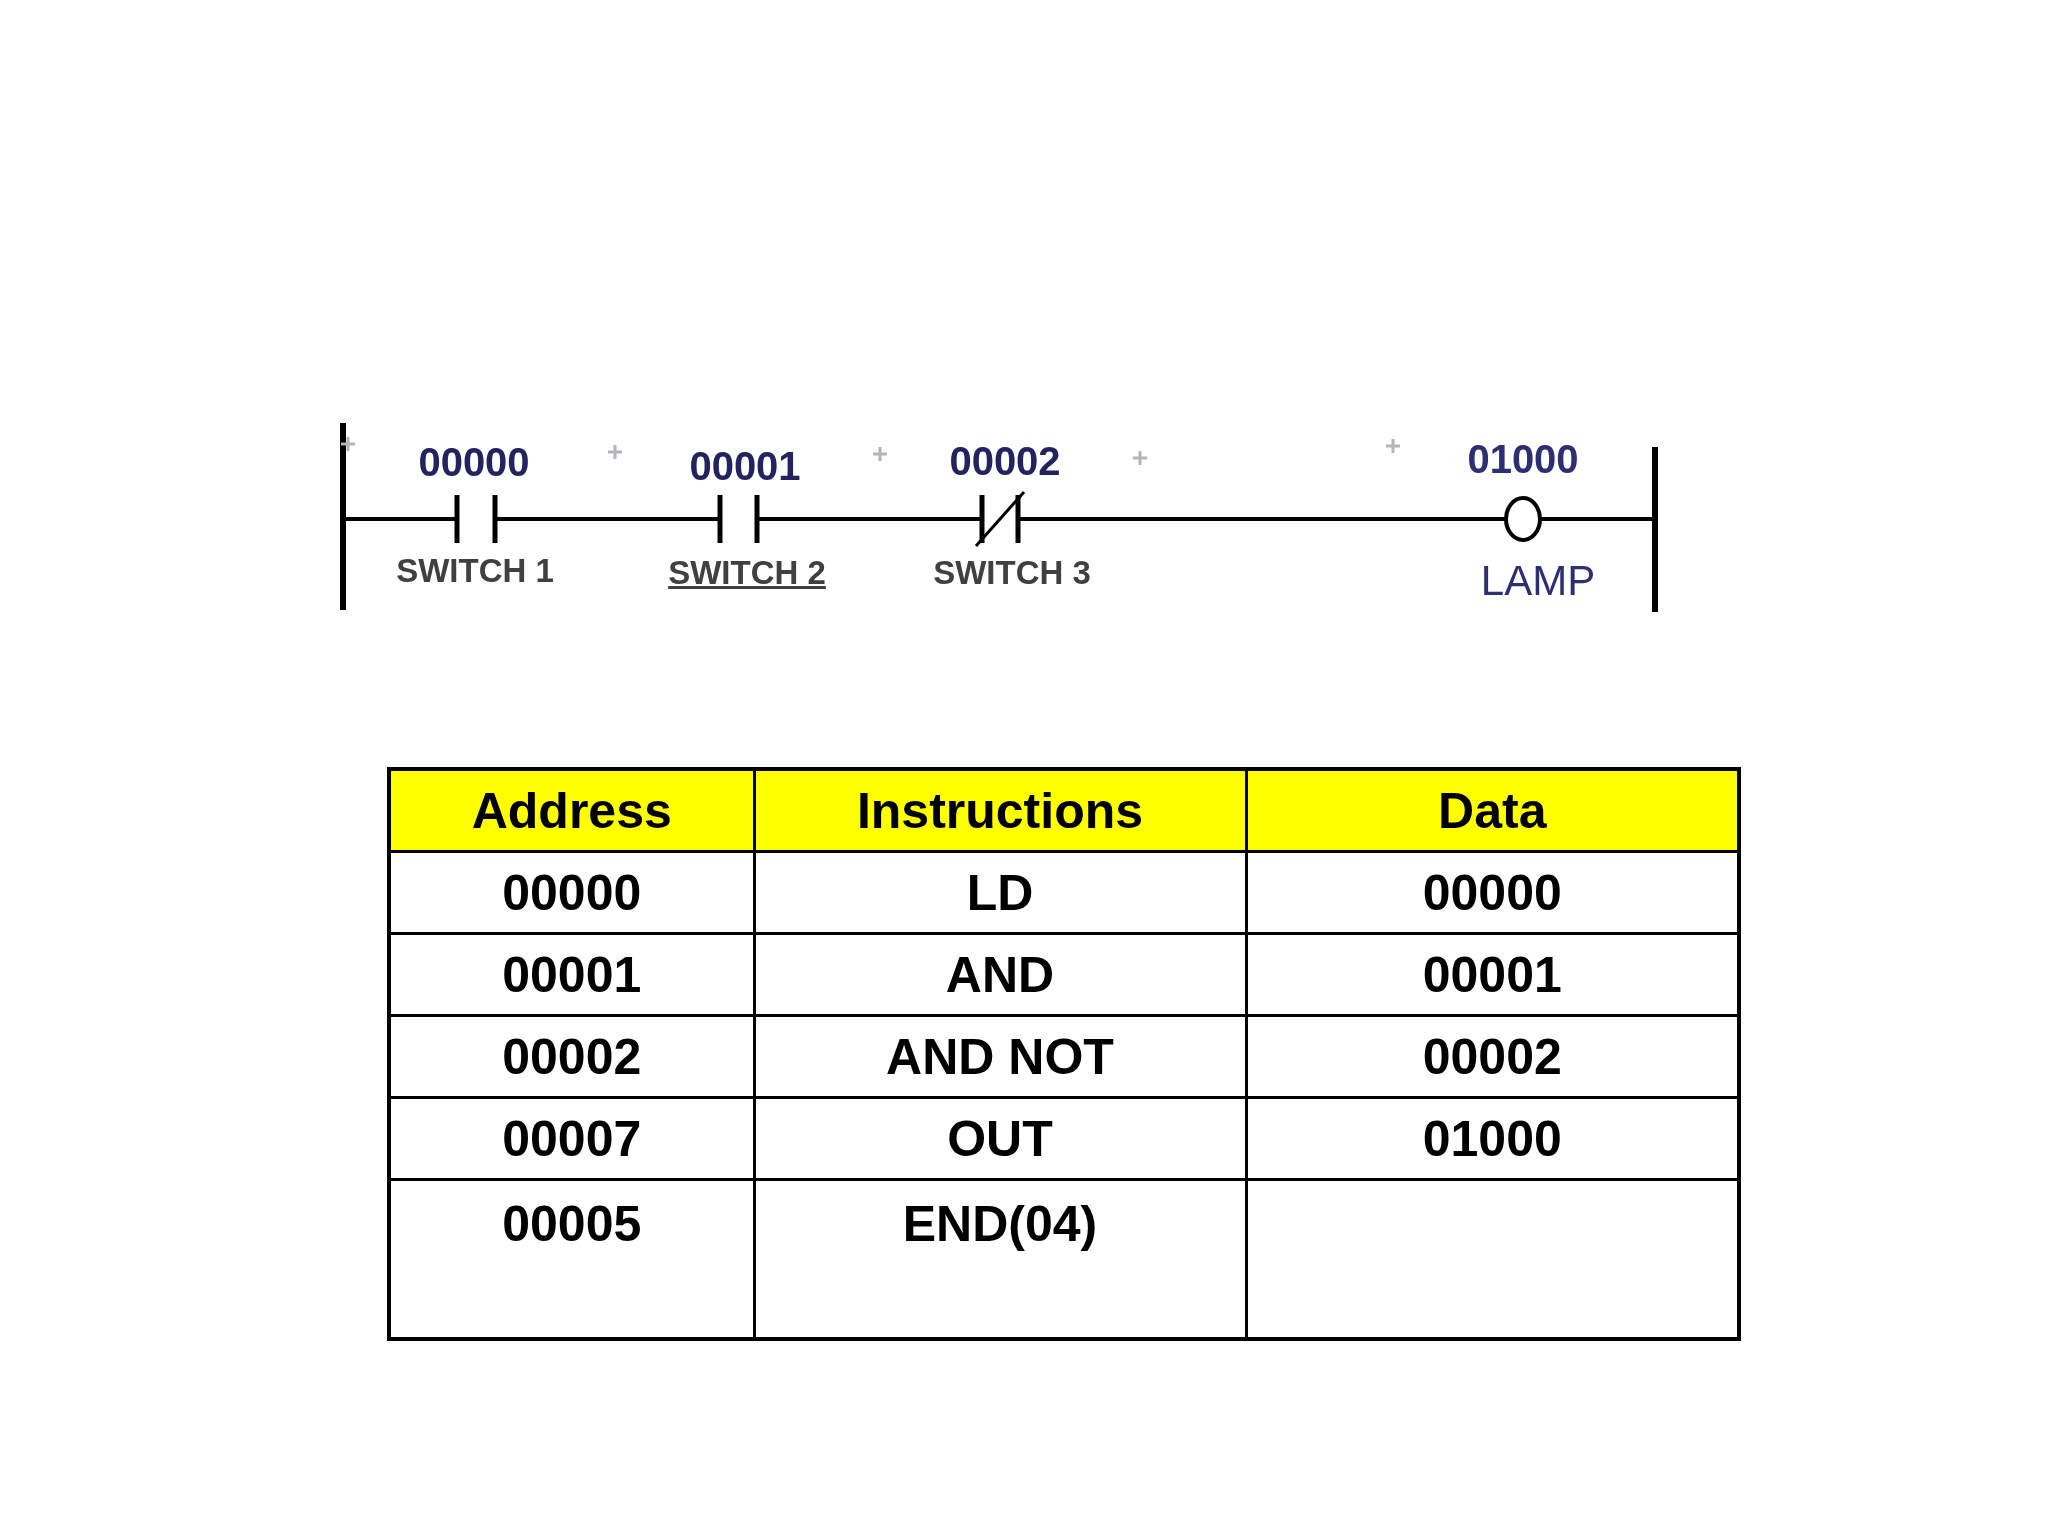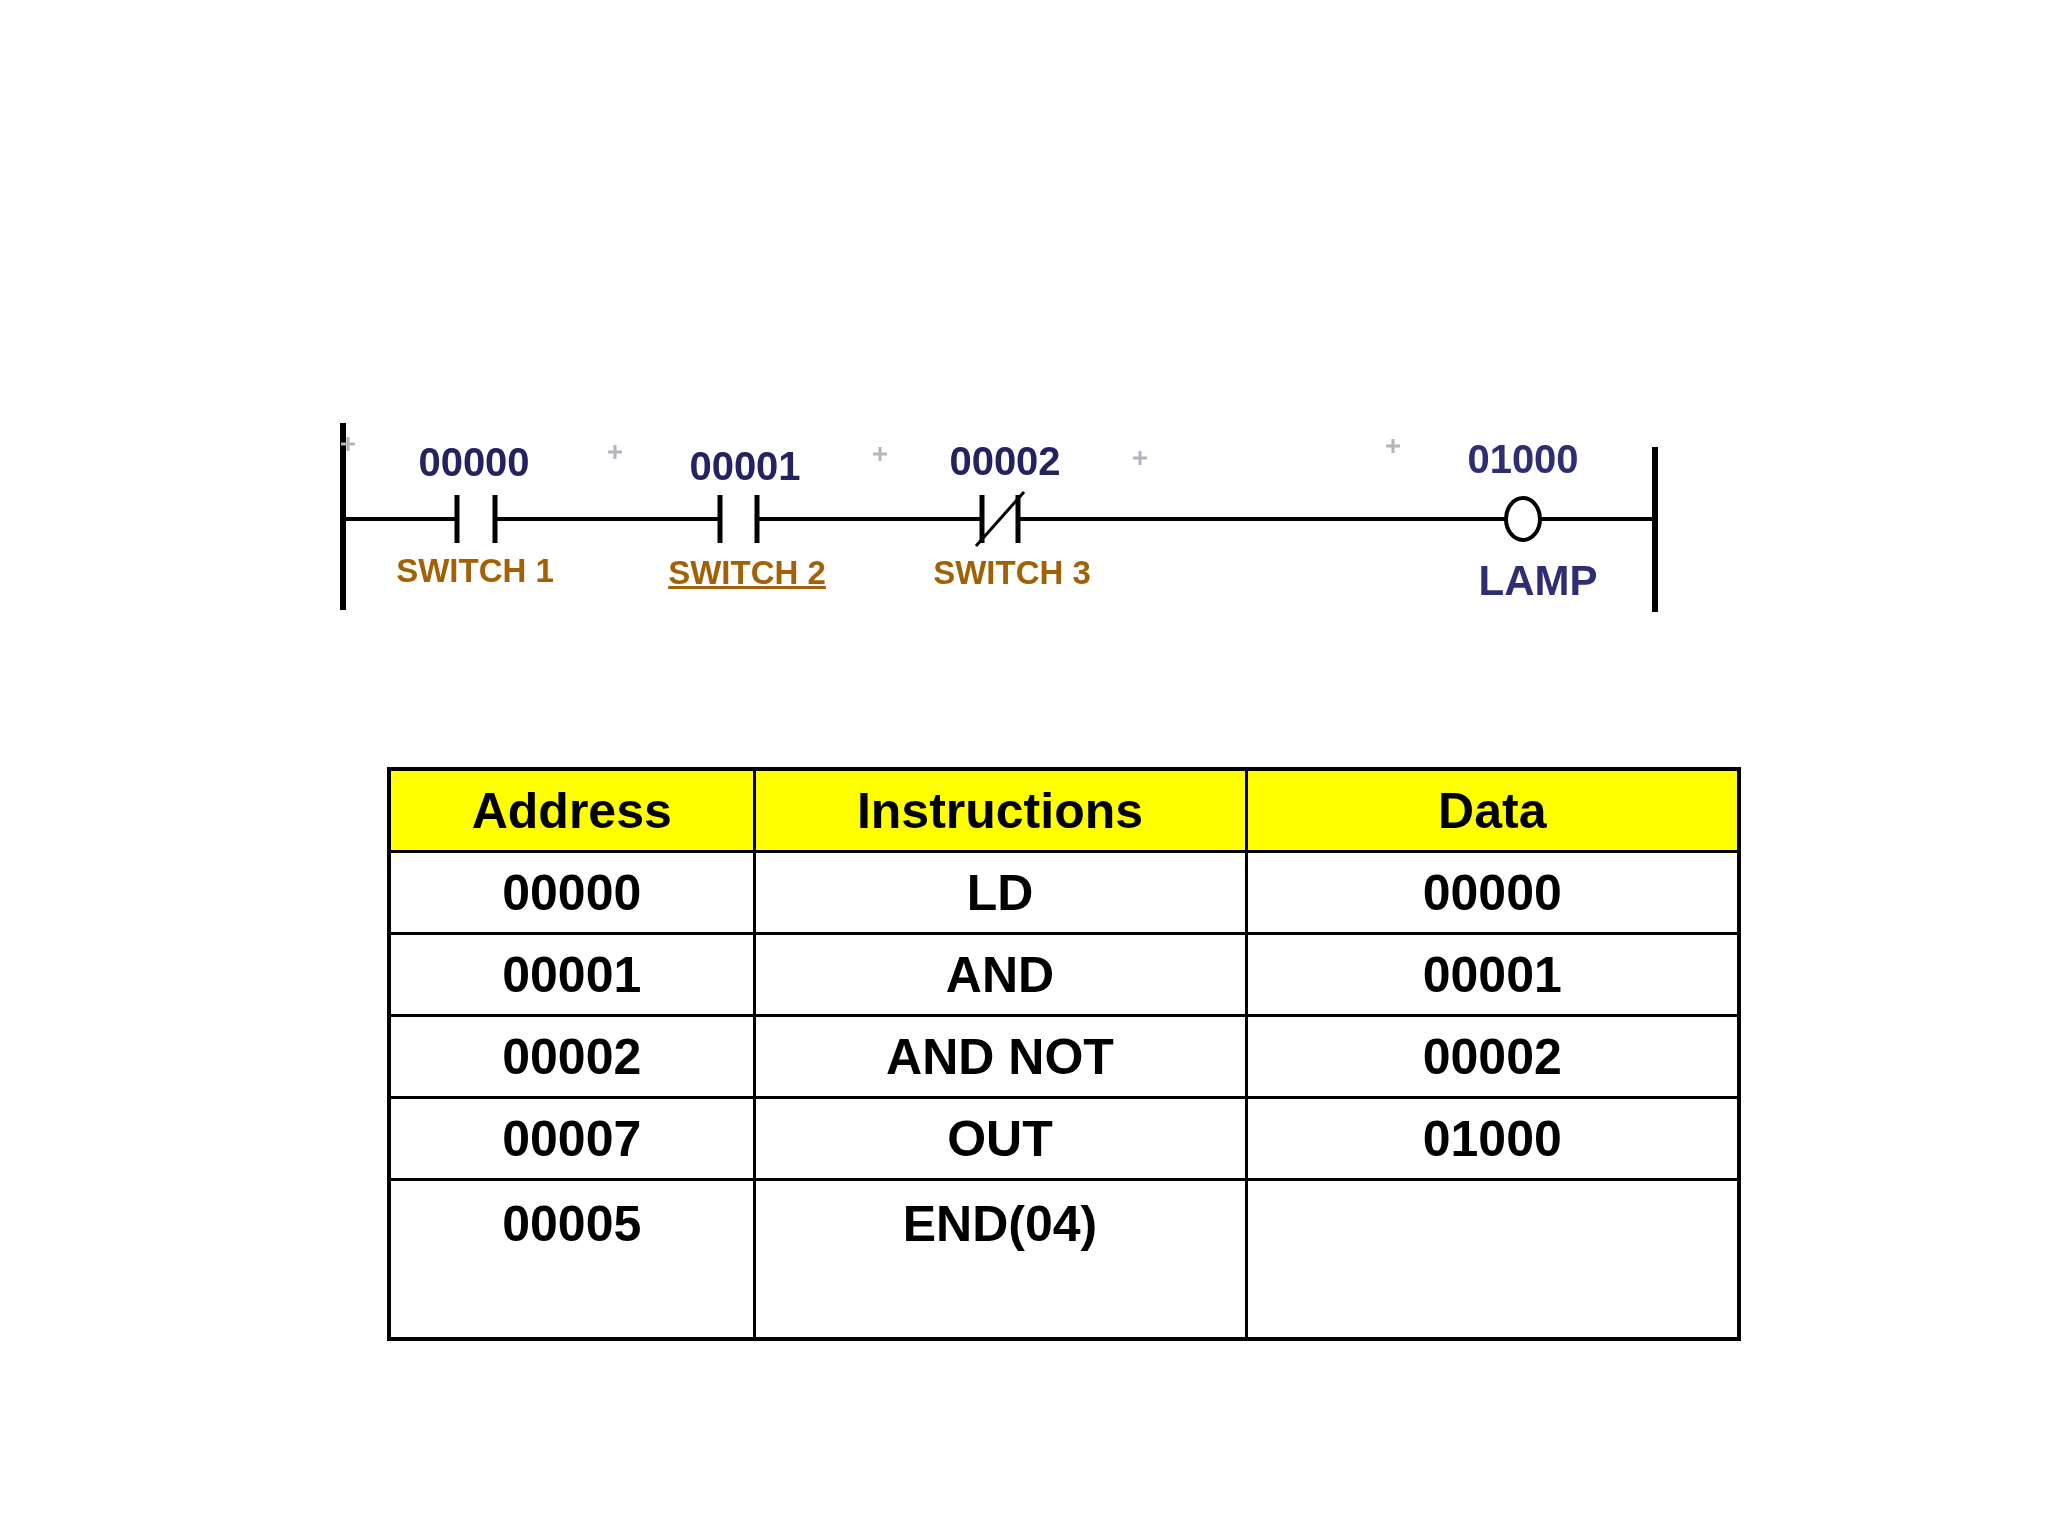--- a/index.html
+++ b/index.html
@@ -19,23 +19,23 @@
   }
 
   .ladder { position: absolute; left: 0; top: 0; width: 2048px; height: 700px; }
   .ladder svg { position: absolute; left: 0; top: 0; }
 
   .lbl {
     position: absolute; transform: translateX(-50%);
     white-space: nowrap; line-height: 1;
   }
   .addr-lbl { font-size: 40px; font-weight: bold; color: #23235f; }
-  .switch-lbl { font-size: 33px; font-weight: bold; color: #a16207; }
+  .switch-lbl { font-size: 33px; font-weight: bold; color: #404040; }
   .coil-addr-lbl { font-size: 40px; font-weight: bold; color: #2e2e73; }
-  .coil-name-lbl { font-size: 42px; font-weight: bold; color: #2e2e73; }
+  .coil-name-lbl { font-size: 42px; font-weight: normal; color: #2e2e73; }
 
   table.instr {
     position: absolute; left: 357px; top: 767px;
     width: 1350px; border-collapse: collapse;
     table-layout: fixed;
     margin-left: 30px;
   }
   table.instr col.c1 { width: 365px; }
   table.instr col.c2 { width: 492px; }
   table.instr col.c3 { width: 493px; }

